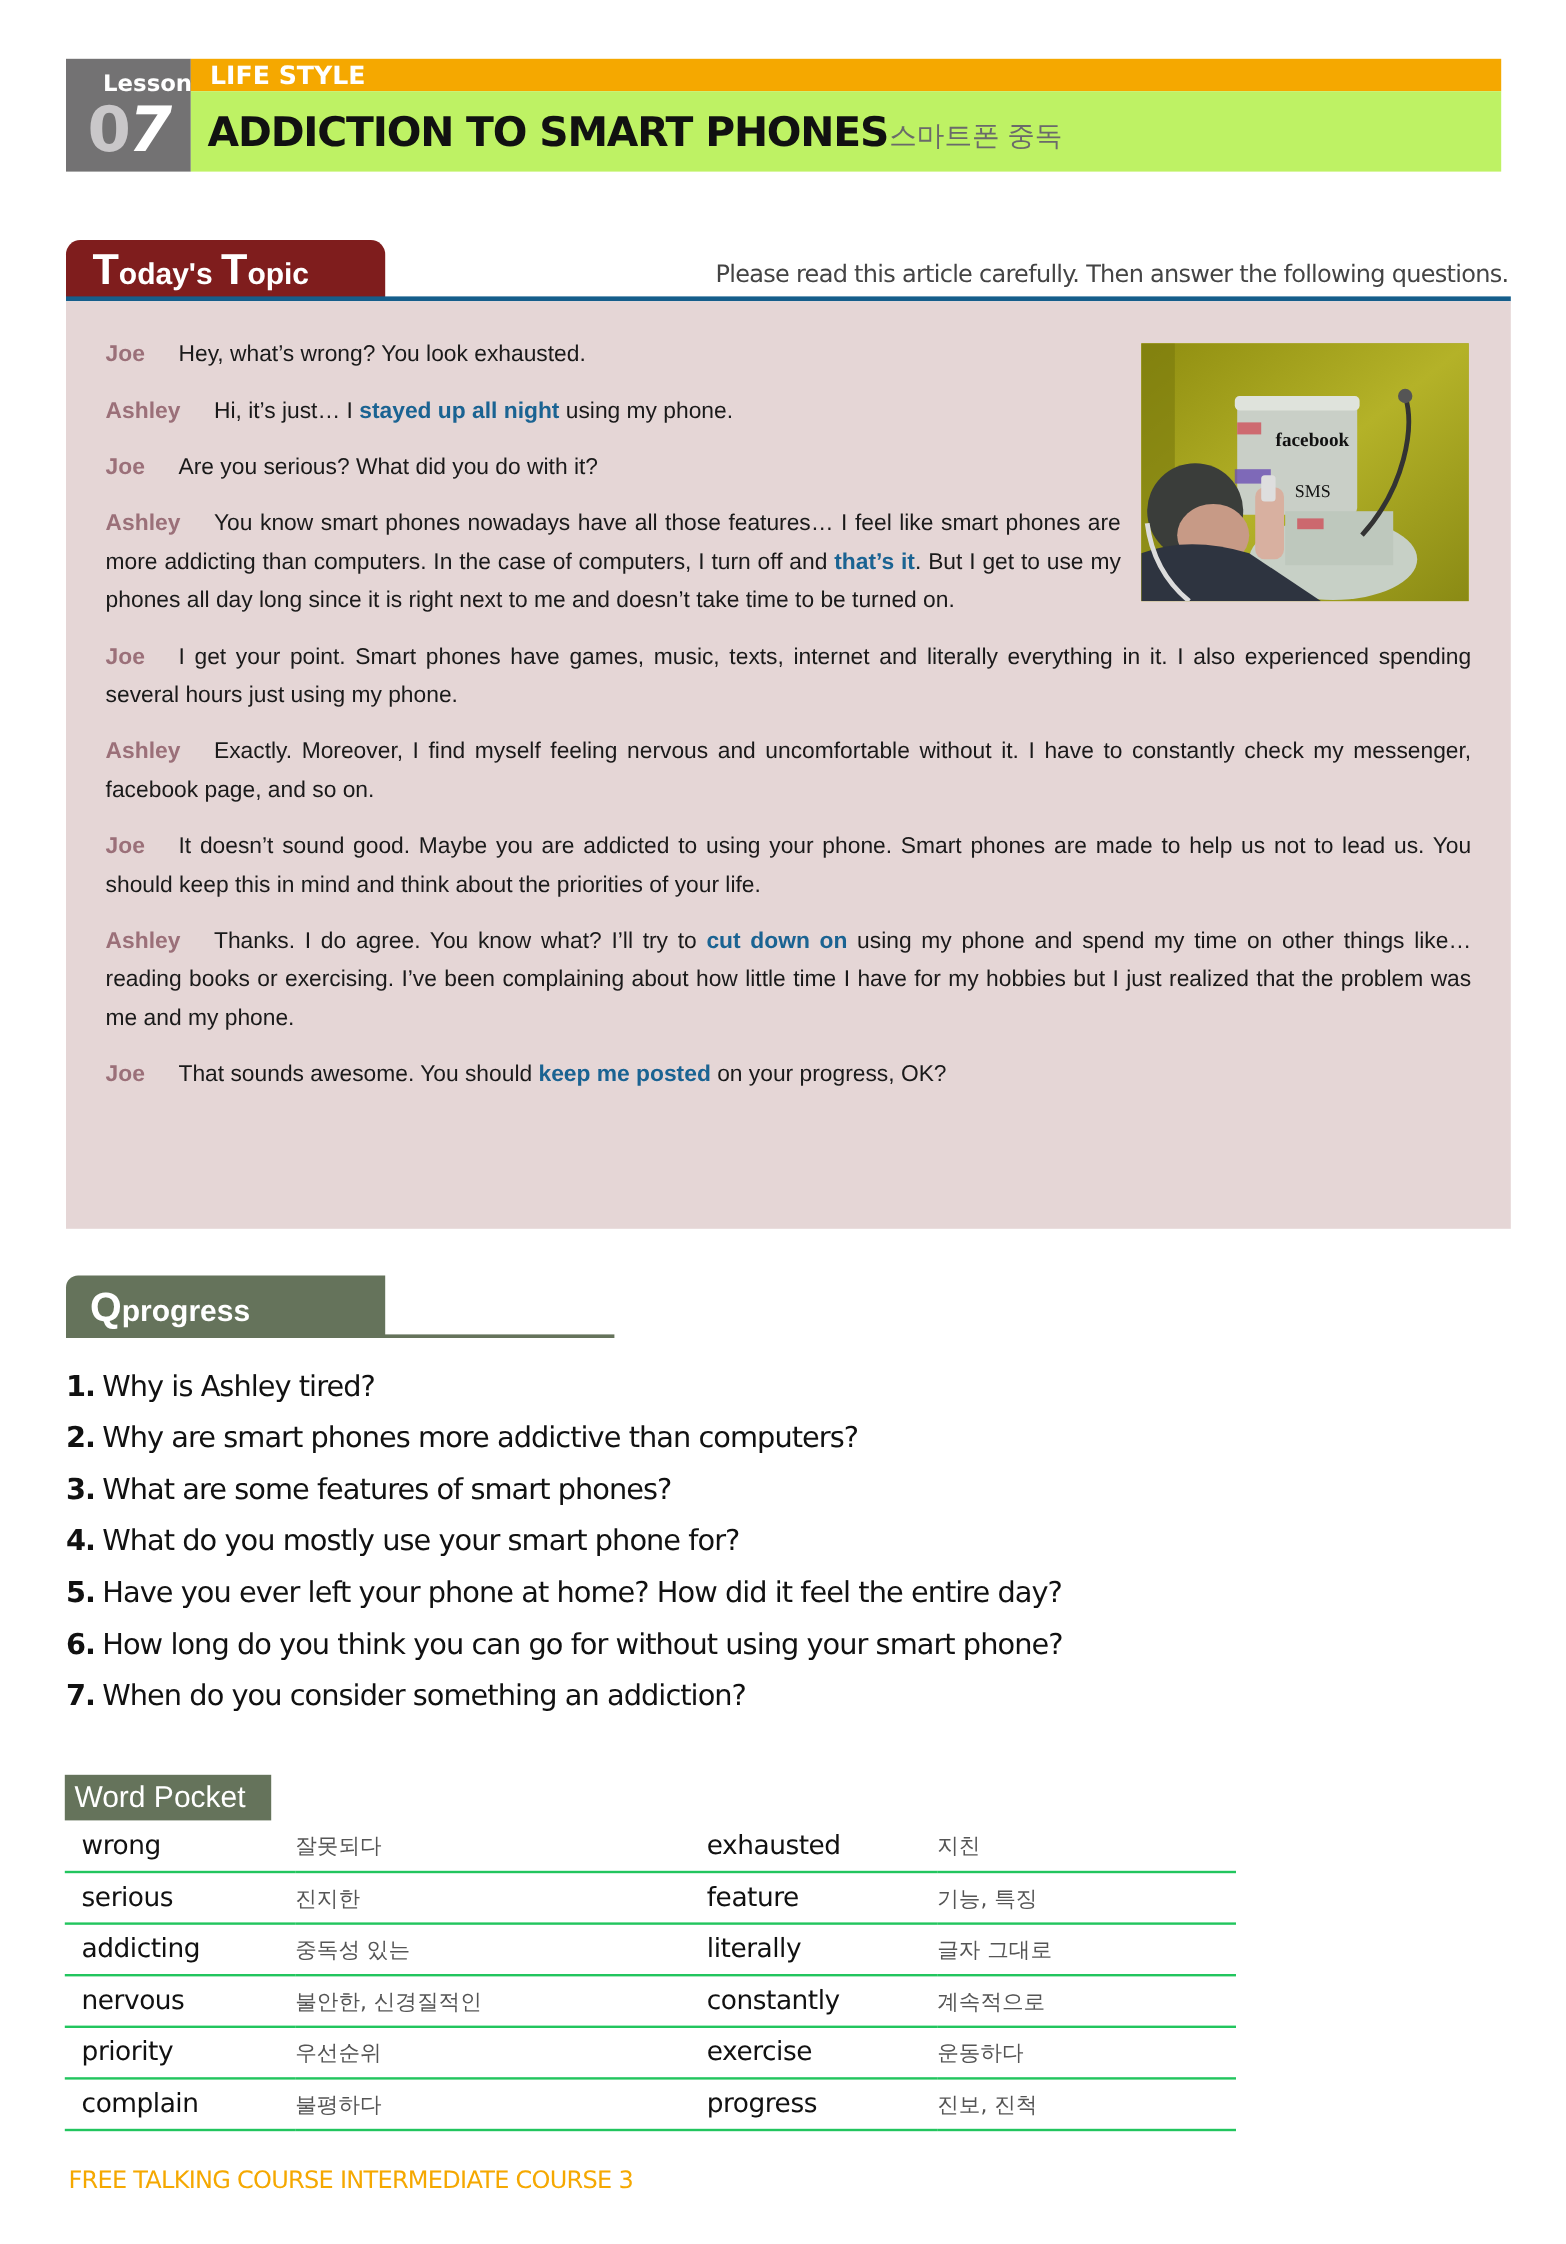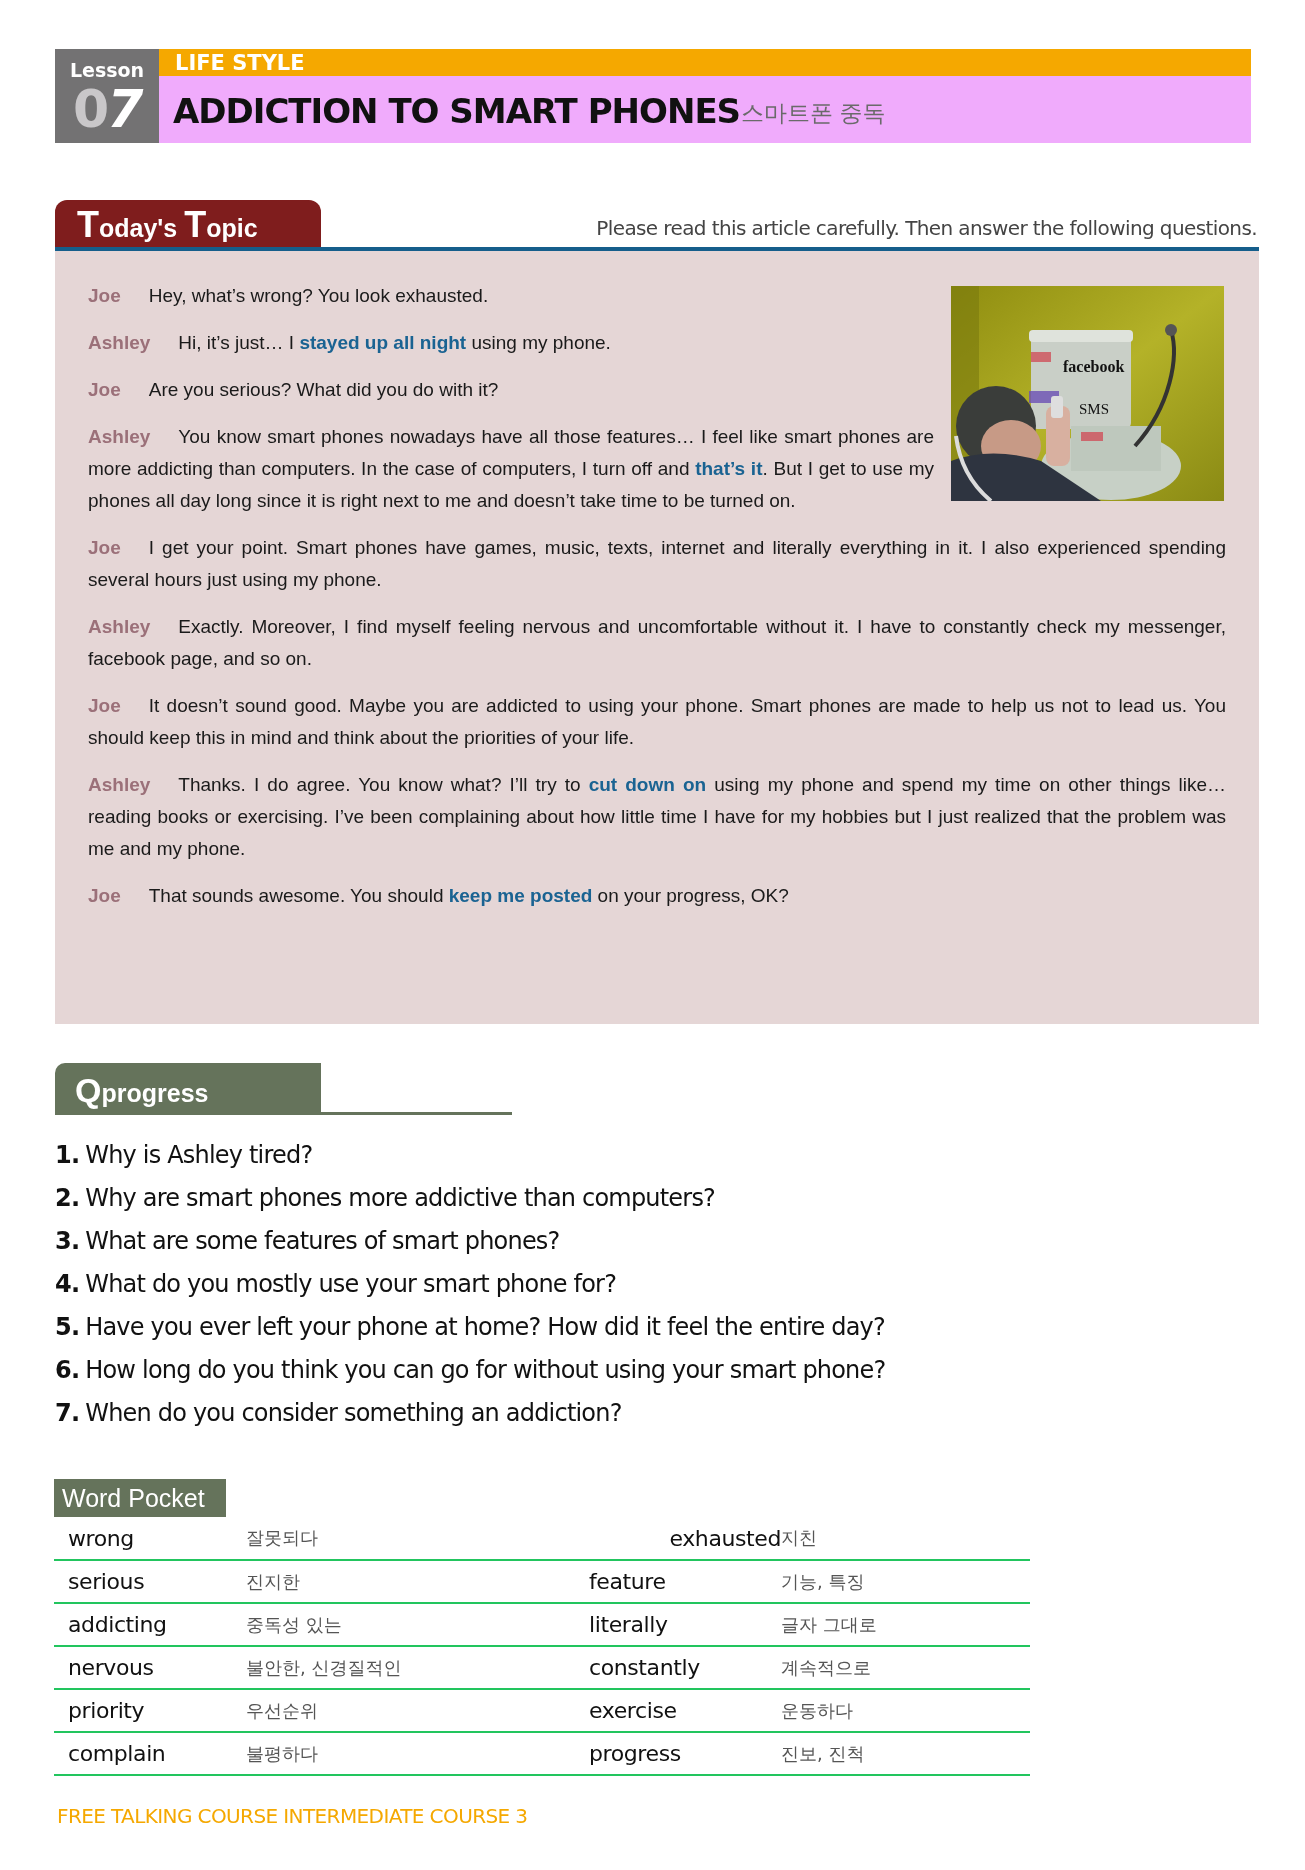--- a/index.html
+++ b/index.html
@@ -1,27 +1,27 @@
 <!DOCTYPE html>
 <html><head>
 <meta charset="utf-8">
 <style>
   * { box-sizing: border-box; margin: 0; padding: 0; }
   html, body { width: 1305px; height: 1870px; background: #ffffff; overflow: hidden; }
   body { position: relative; font-family: "Liberation Sans", sans-serif; color: #1a1a1a; }
 
   
   .lesson-box { position: absolute; left: 55px; top: 49px; width: 104px; height: 94px; background: #737273; }
-  .lesson-word { position: absolute; left: 0; width: 104px; top: 10px; text-align: center; color: #fff; font-family: "DejaVu Sans", sans-serif; font-weight: bold; font-size: 19px; letter-spacing: 0px; }
+  .lesson-word { position: absolute; left: 16px; width: 104px; top: 10px; text-align: center; color: #fff; font-family: "DejaVu Sans", sans-serif; font-weight: bold; font-size: 19px; letter-spacing: 0px; }
   .lesson-num { position: absolute; left: 18px; top: 32px; font-family: "DejaVu Sans", sans-serif; font-weight: bold; font-size: 52px; line-height: 56px; letter-spacing: -2px; }
   .lesson-num .d0 { color: #c9c7c9; }
   .lesson-num .d1 { color: #ffffff; font-style: italic; }
   .cat-bar { position: absolute; left: 159px; top: 49px; width: 1092px; height: 27px; background: #f5a800; }
   .cat-label { position: absolute; left: 16px; top: 1px; color: #fff; font-family: "DejaVu Sans", sans-serif; font-weight: bold; font-size: 21px; line-height: 26px; }
-  .title-bar { position: absolute; left: 159px; top: 76px; width: 1092px; height: 67px; background: #f0abfc; padding-left: 32px; }
+  .title-bar { position: absolute; left: 159px; top: 76px; width: 1092px; height: 67px; background: #bef264; padding-left: 32px; }
   .title-main { position: absolute; left: 14px; top: 15px; font-family: "DejaVu Sans", sans-serif; font-weight: bold; font-size: 34px; line-height: 40px; color: #111; letter-spacing: -1px; }
   .title-ko { position: absolute; left: 582px; top: 22px; font-size: 23px; line-height: 30px; color: #6a6a6a; }
 
   
   .topic-tab { position: absolute; left: 55px; top: 200px; width: 266px; height: 50px; background: #7f1d1d; border-radius: 12px 12px 0 0; }
   .topic-tab-label { position: absolute; left: 22px; top: 6px; color: #fff; font-weight: bold; font-size: 25px; line-height: 38px; }
   .topic-tab-label .big { font-size: 36px; }
   .topic-instr { position: absolute; left: 585px; top: 214px; width: 672px; text-align: right; font-size: 20px; line-height: 28px; color: #444; font-family: "DejaVu Sans", sans-serif; font-weight: normal; letter-spacing: -0.6px; }
   .topic-line { position: absolute; left: 55px; top: 247px; width: 1204px; height: 4px; background: #155e8b; }
   .topic-box { position: absolute; left: 55px; top: 251px; width: 1204px; height: 773px; background: #e5d6d6; }
@@ -41,21 +41,21 @@
   .questions { position: absolute; left: 55px; top: 1134px; list-style: none; }
   .questions li { font-family: "DejaVu Sans", sans-serif; font-size: 24px; line-height: 43px; color: #111; letter-spacing: -0.8px; white-space: nowrap; }
   .questions .num { font-weight: bold; margin-right: 6px; }
 
   
   .wp-label { position: absolute; left: 54px; top: 1479px; width: 172px; height: 38px; background: #65735b; color: #fff; font-size: 25px; line-height: 38px; padding-left: 8px; }
   .wp-table { position: absolute; left: 54px; top: 1517px; width: 976px; border-collapse: collapse; }
   .wp-table td { height: 43px; border-bottom: 2px solid #22c55e; vertical-align: middle; font-family: "DejaVu Sans", sans-serif; }
   .wp-table .w { font-size: 22px; color: #111; padding-left: 14px; letter-spacing: -0.4px; }
   .wp-table .k { font-size: 18px; color: #555; }
-  .c1 { width: 192px; } .c2 { width: 329px; } .c3 { width: 206px; text-align: right; } .c4 { width: 249px; }
+  .c1 { width: 192px; } .c2 { width: 329px; } .c3 { width: 206px; } .c4 { width: 249px; }
 
   .footer { position: absolute; left: 57px; top: 1803px; font-size: 20px; line-height: 26px; color: #f5a800; letter-spacing: -0.6px; font-family: "DejaVu Sans", sans-serif; }
 </style>
 </head>
 <body>
 
 <div class="lesson-box">
   <div class="lesson-word">Lesson</div>
   <div class="lesson-num"><span class="d0">0</span><span class="d1">7</span></div>
 </div>

